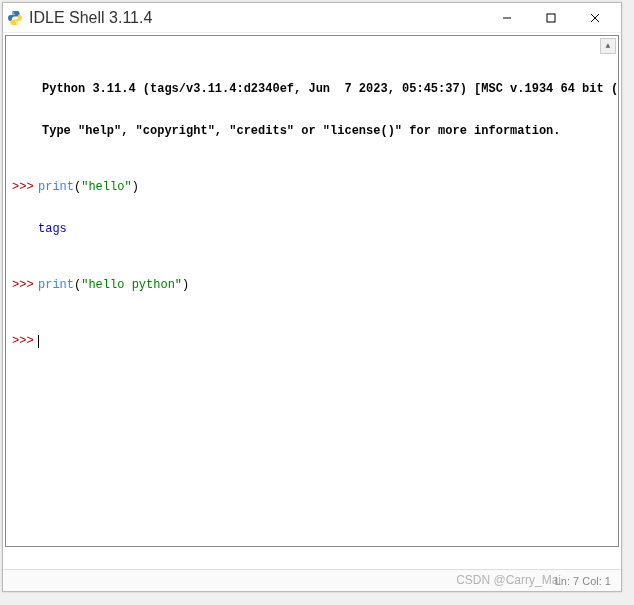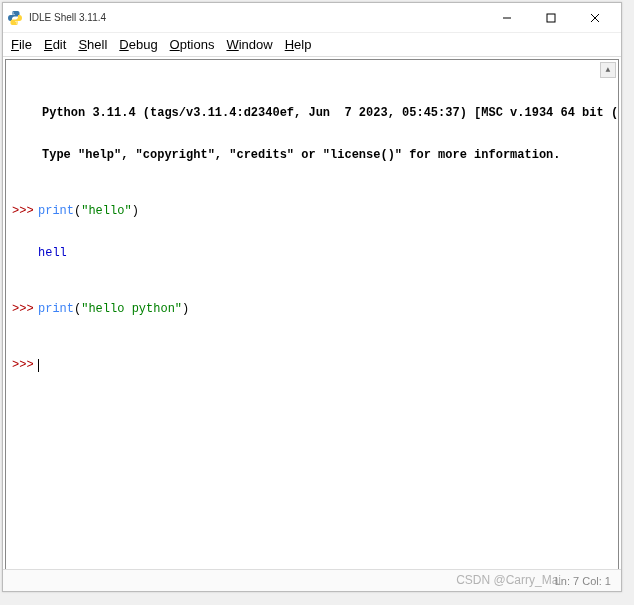--- a/index.html
+++ b/index.html
@@ -27,21 +27,21 @@
       background: #fff;
       border-bottom: 1px solid #eee;
     }
     .title-icon {
       width: 16px;
       height: 16px;
       margin-right: 6px;
     }
     .title-text {
       flex: 1;
-      font-size: 10px;
+      font-size: 16px;
       color: #333;
     }
     .win-controls {
       display: flex;
     }
     .win-btn {
       width: 44px;
       height: 28px;
       display: flex;
       align-items: center;
@@ -158,42 +158,33 @@
       </div>
       <div class="win-btn close">
         <svg width="10" height="10">
             <line x1="1" y1="1" x2="9" y2="9" stroke="#000" stroke-width="1"></line>
             <line x1="9" y1="1" x2="1" y2="9" stroke="#000" stroke-width="1"></line>
           </svg>
       </div>
     </div>
   </div>
 
-  <div class="menubar">
-    <span class="menu-item"><span class="underline">F</span><span>ile</span></span>
-    <span class="menu-item"><span class="underline">E</span>dit</span>
-    <span class="menu-item"><span class="underline">S</span>hell</span>
-    <span class="menu-item"><span class="underline">D</span>ebug</span>
-    <span class="menu-item"><span class="underline">O</span>ptions</span>
-    <span class="menu-item"><span class="underline">W</span>indow</span>
-    <span class="menu-item"><span class="underline">H</span>elp</span>
-  </div>
 
   <div class="terminal">
     <div class="scrollbar-up">▲</div>
     <div class="banner">Python 3.11.4 (tags/v3.11.4:d2340ef, Jun  7 2023, 05:45:37) [MSC v.1934 64 bit (</div>
     <div class="banner">Type "help", "copyright", "credits" or "license()" for more information.</div>
 
     <div class="line">
       <span class="gutter">&gt;&gt;&gt;</span>
       <span class="content"><span class="builtin">print</span><span class="paren">(</span><span class="string">"hello"</span><span class="paren">)</span></span>
     </div>
     <div class="line">
       <span class="gutter"></span>
-      <span class="content output">hell</span>
+      <span class="content output">tags</span>
     </div>
 
     <div class="line">
       <span class="gutter">&gt;&gt;&gt;</span>
       <span class="content"><span class="builtin">print</span><span class="paren">(</span><span class="string">"hello python"</span><span class="paren">)</span></span>
     </div>
 
     <div class="line">
       <span class="gutter">&gt;&gt;&gt;</span>
       <span class="content"><span class="cursor"></span></span>

